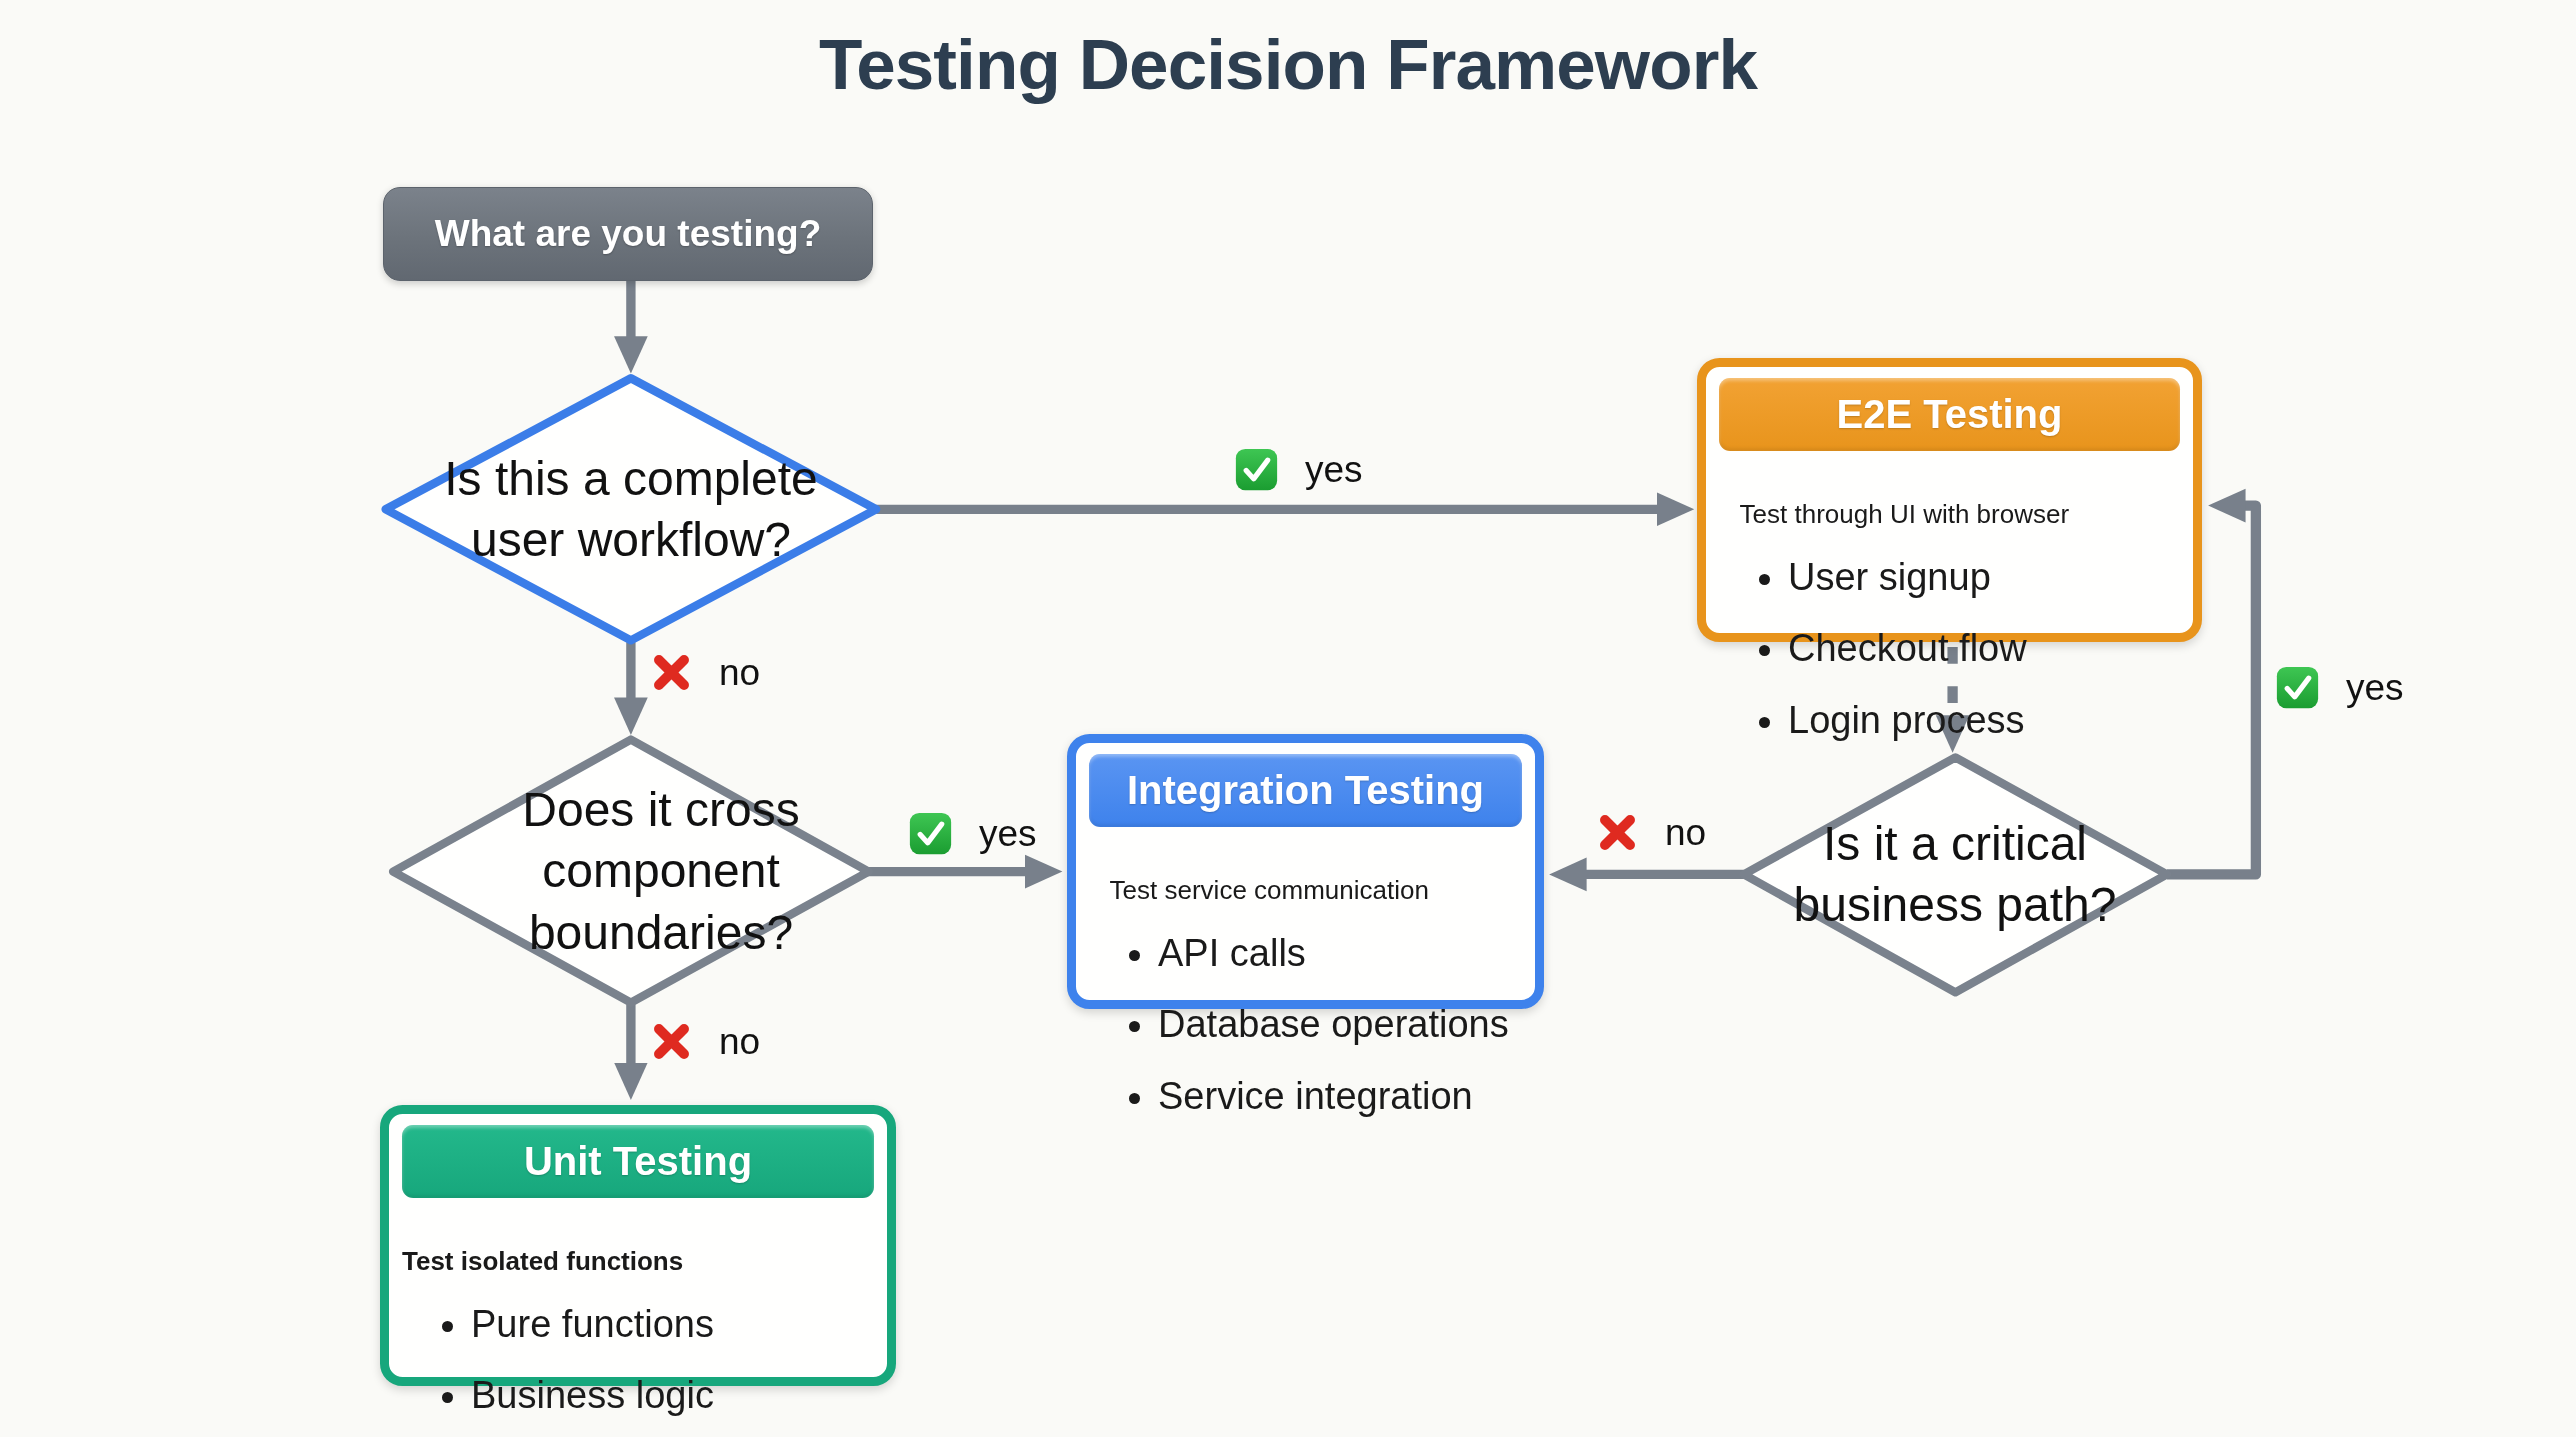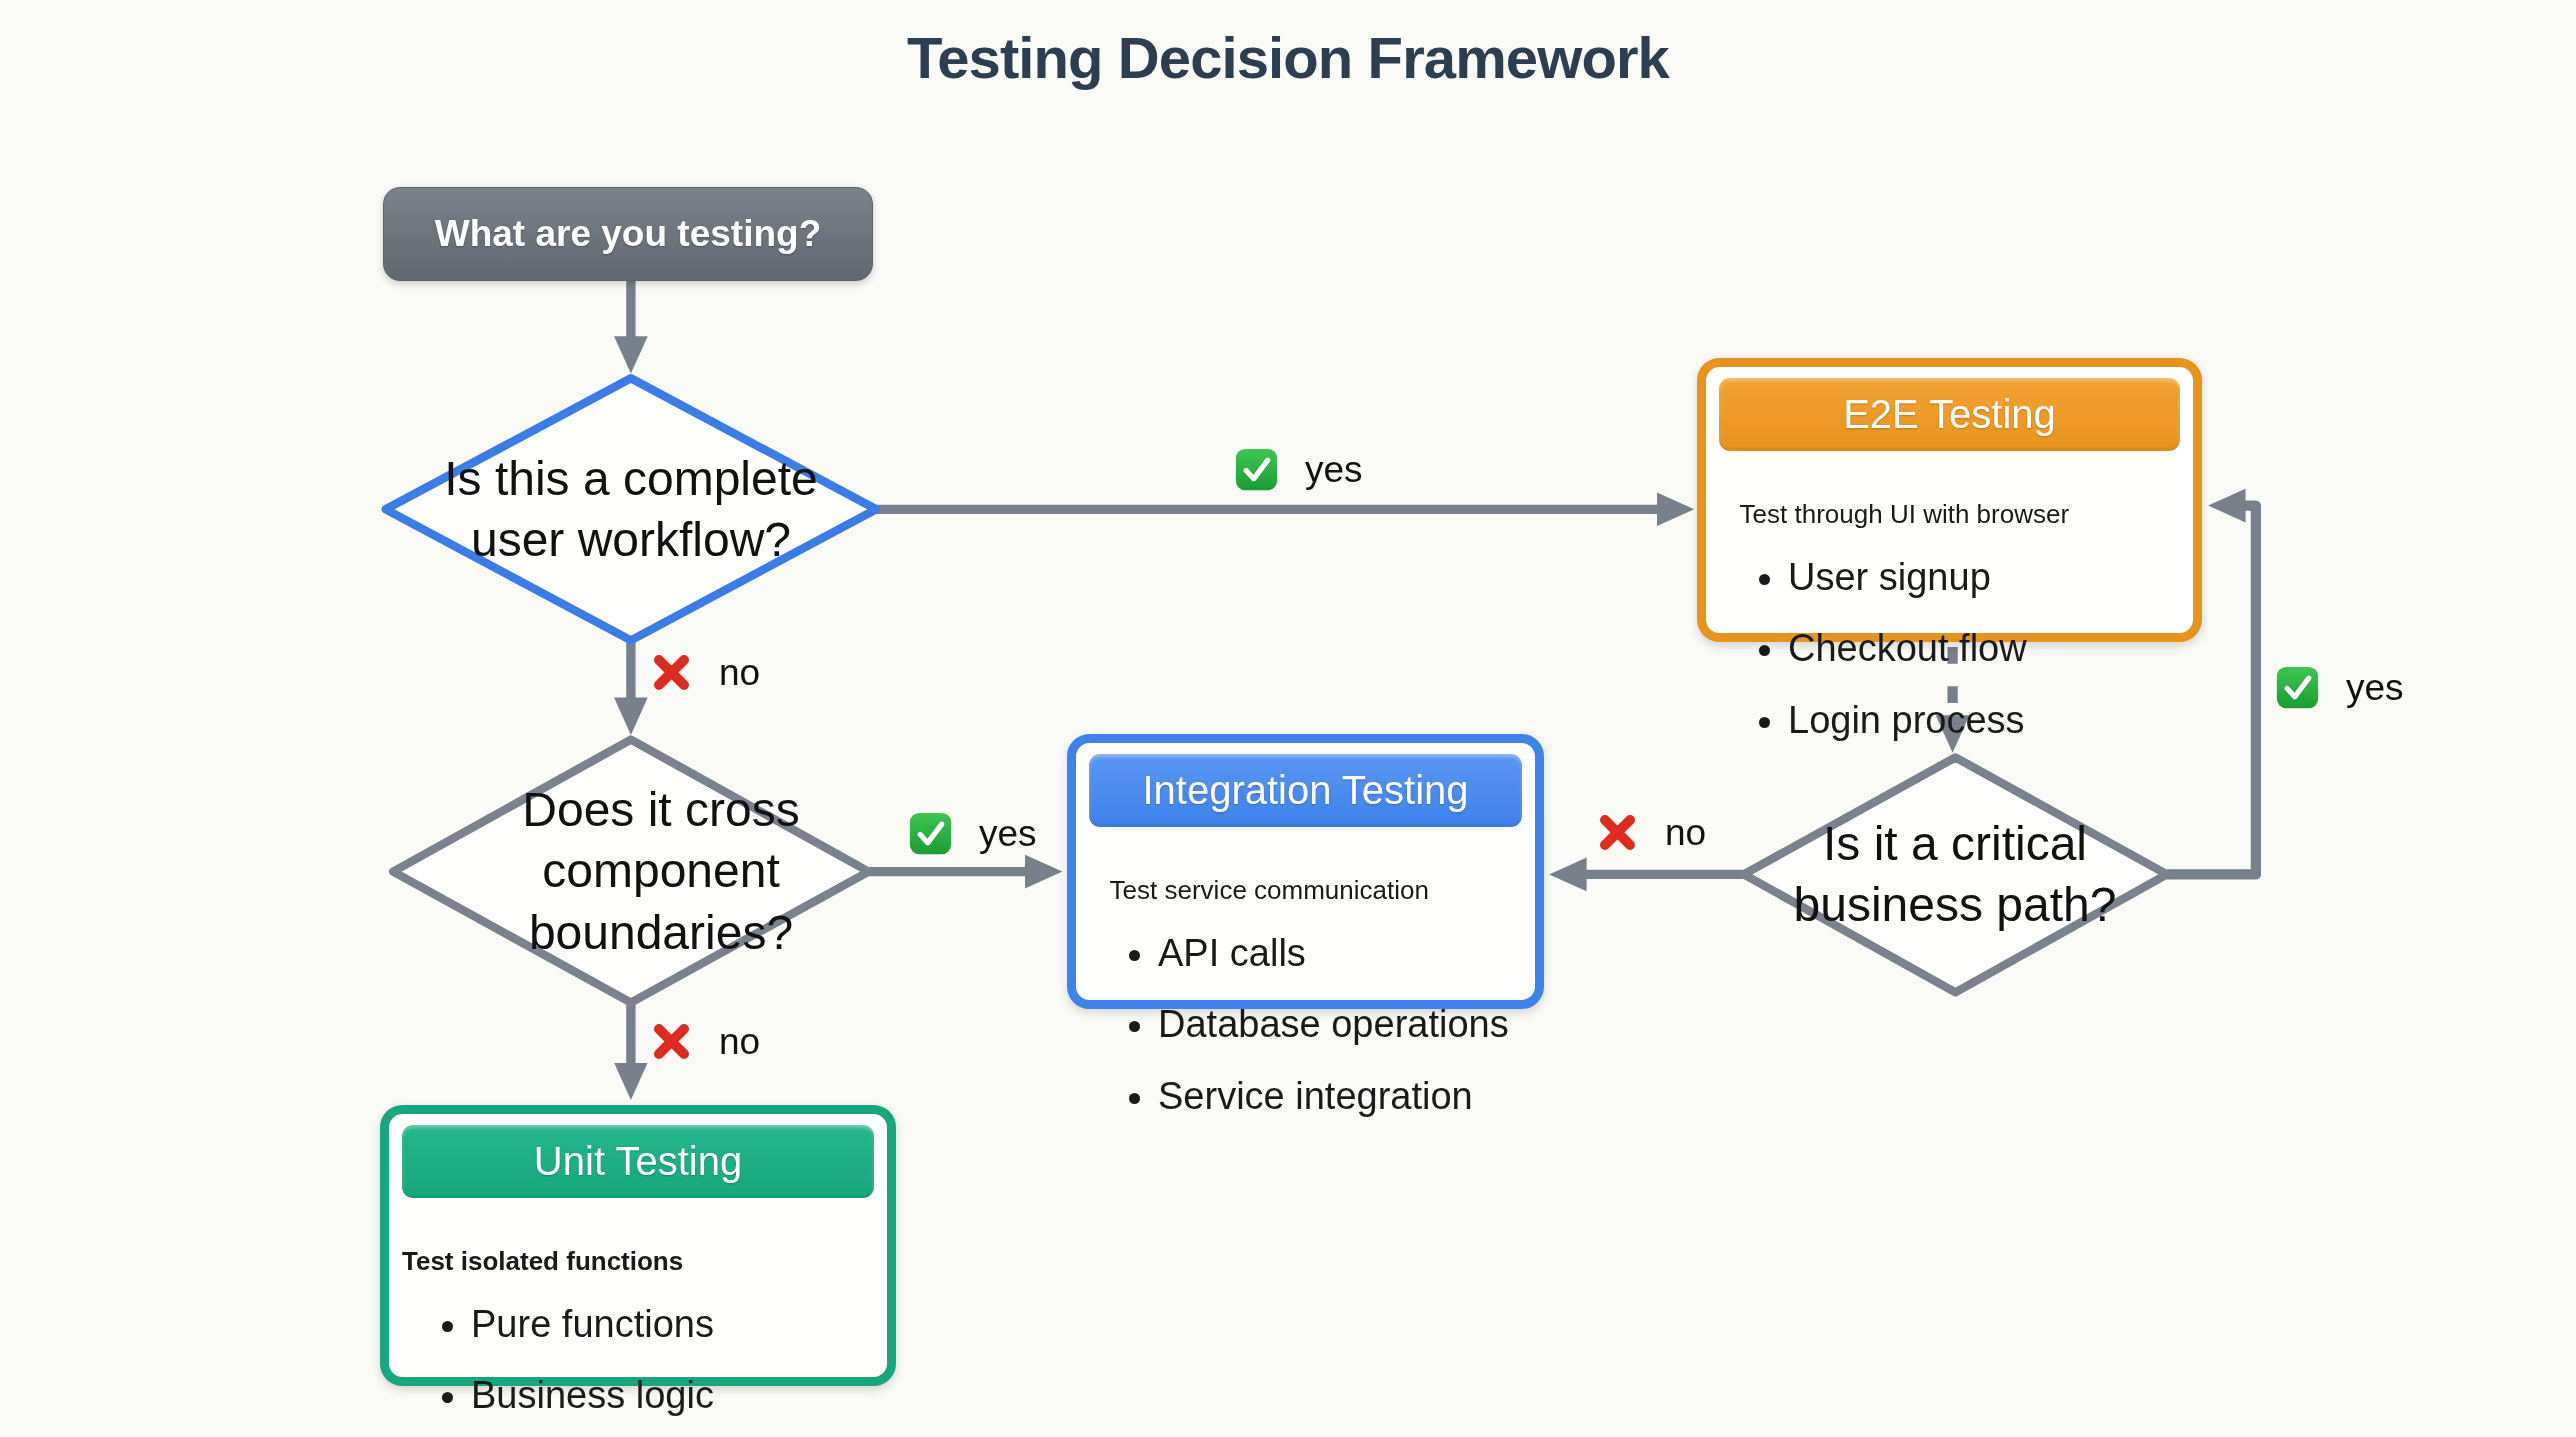--- a/index.html
+++ b/index.html
@@ -15,21 +15,21 @@
     font-family:"Liberation Sans", sans-serif;
     color:var(--text,#1A1A1A);
     position:relative; overflow:hidden;
   }
   #canvas{position:absolute;inset:0;}
   #edges{position:absolute;left:0;top:0;z-index:1;}
   .overlay{position:absolute;z-index:2;}
 
   #title{
     left:0;right:0;top:24px;text-align:center;
-    font-size:58px;font-weight:bold;letter-spacing:-0.9px;
+    font-size:71px;font-weight:bold;letter-spacing:-0.9px;
     color:var(--title,#2D3E50);
   }
 
   #start-box{
     left:383px;top:187px;width:490px;height:94px;
     background:linear-gradient(180deg,#7b828b 0%,#6c737b 55%,#616871 100%);
     border:1.9px solid #5c636c;border-radius:17px;
     display:flex;align-items:center;justify-content:center;
     box-shadow:0 2.8px 7.5px rgba(0,0,0,0.18);
   }
@@ -53,21 +53,21 @@
     padding:11.2px 13px;
     box-shadow:0 3.7px 9.4px rgba(0,0,0,0.15);
   }
   .card-header{
     border-radius:11.2px;height:73px;
     display:flex;align-items:center;justify-content:center;
     box-shadow:inset 0 2.8px 3.7px rgba(255,255,255,0.35), inset 0 -2.8px 3.7px rgba(0,0,0,0.08);
     margin-bottom:9.4px;
   }
   .card-header span{
-    color:#fff;font-size:40px;font-weight:normal;
+    color:#fff;font-size:40px;font-weight:bold;
     text-shadow:0 0.9px 1.9px rgba(0,0,0,0.2);
   }
   .card-lead{font-size:26px;line-height:1.2;padding-left:20.6px;margin-top:48px;}
   .card-bullets{list-style:disc;margin-top:5.6px;padding-left:69px;}
   .card-bullets li{font-size:38px;line-height:1.24;margin-top:24px;}
 
   #card-e2e{left:1697px;top:358px;width:505px;height:284px;border-color:var(--e2e_orange,#E8941C);}
   #card-e2e .card-header{background:linear-gradient(180deg,#f2a233,var(--e2e_orange,#E8941C));}
   #card-integration{left:1067px;top:734px;width:477px;height:275px;border-color:var(--integration_blue,#3E82EC);}
   #card-integration .card-header{background:linear-gradient(180deg,#5a95f2,var(--integration_blue,#3E82EC));}

